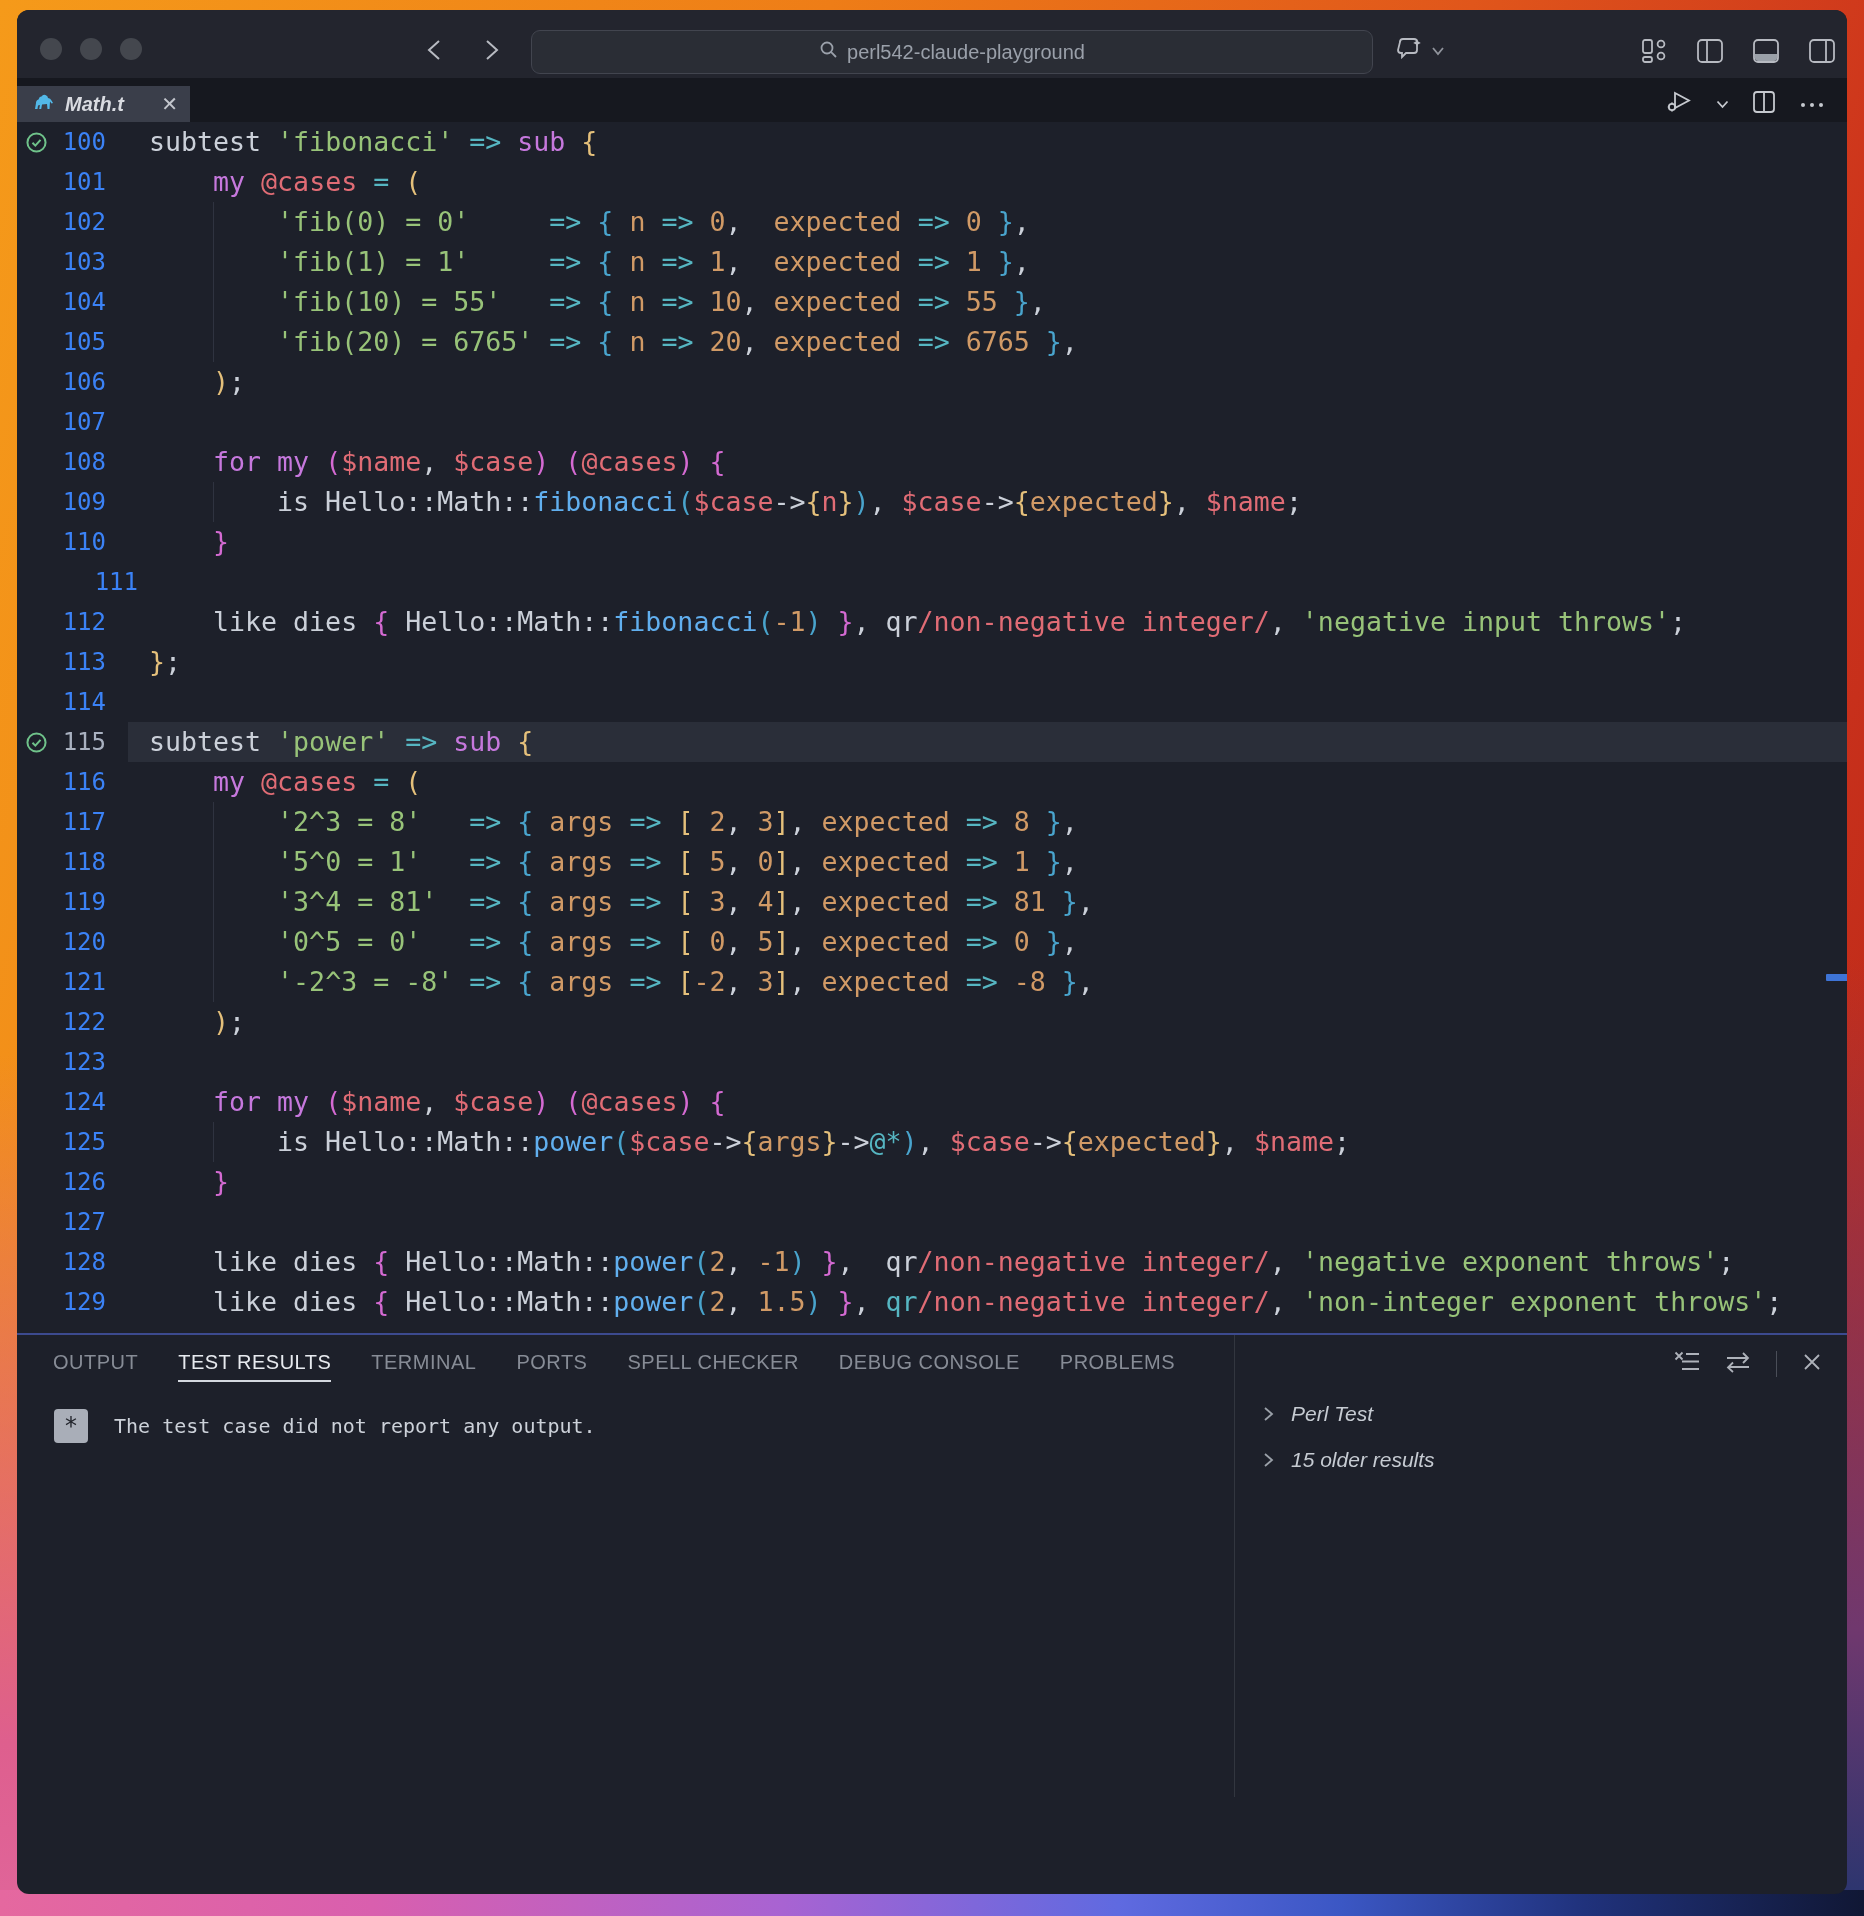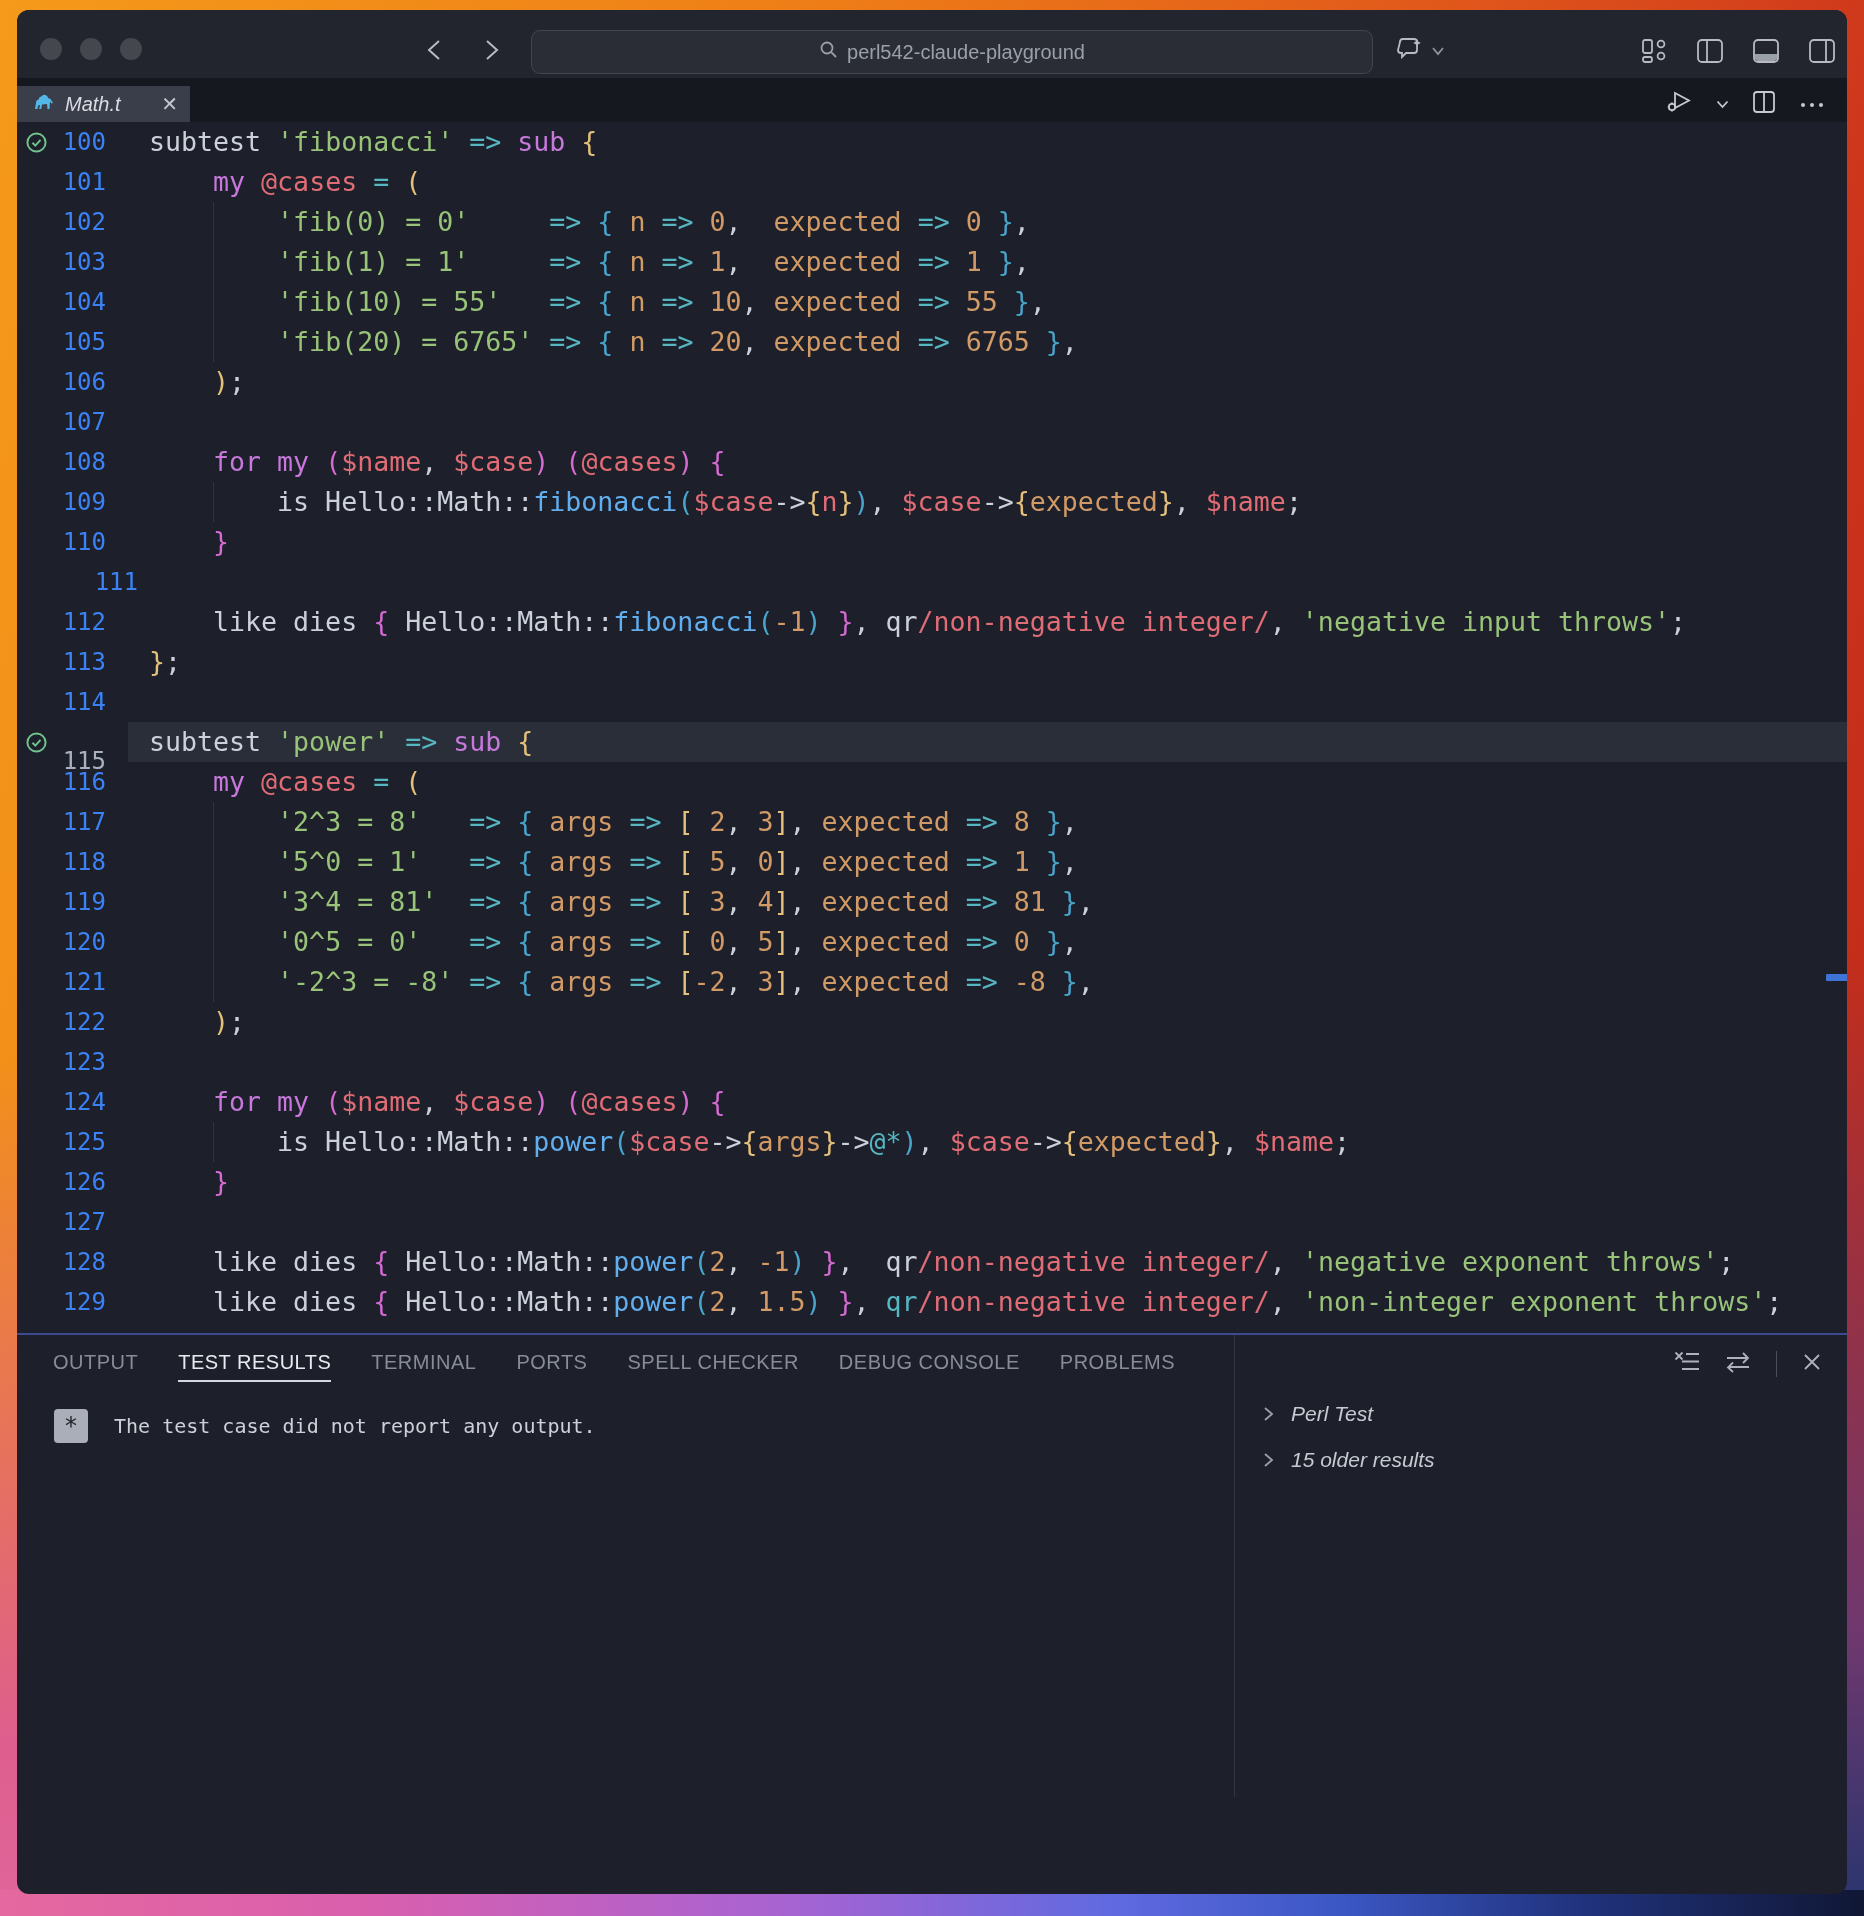--- a/index.html
+++ b/index.html
@@ -24,32 +24,32 @@
   .searchbox{position:absolute;left:514px;top:20px;width:840px;height:42px;background:#2a2d35;
     border:1px solid #42454f;border-radius:9px;display:flex;align-items:center;justify-content:center;gap:9px;
     color:#9aa0aa;font-size:20px;}
   .copilot{position:absolute;left:1378px;top:24px;display:flex;align-items:center;gap:6px;color:#b7bac1;}
   .tb-icons{position:absolute;left:1622px;top:26px;display:flex;gap:26px;color:#b7bac1;}
 
   
   .tabbar{position:absolute;left:0;top:68px;width:100%;height:44px;background:#16181f;}
   .tab{position:absolute;left:0;top:8px;width:173px;height:36px;background:#3a3e4a;
     display:flex;align-items:center;gap:10px;padding:0 12px 0 16px;box-sizing:border-box;}
-  .tab-label{font-style:italic;color:#d9dbe1;font-size:20px;flex:1;}
+  .tab-label{font-style:italic;color:#d9dbe1;font-size:20px;flex:1;font-weight:bold;}
   .tab-close{color:#c3c6cd;font-size:20px;line-height:1;}
   .ed-actions{position:absolute;right:22px;top:8px;height:36px;display:flex;align-items:center;gap:22px;color:#c6c9cf;}
 
   
   .editor{position:absolute;left:0;top:112px;width:100%;height:1211px;background:#1d202a;overflow:hidden;}
   #cur-band{position:absolute;left:111px;right:0;top:600px;height:40px;background:#2a2e39;}
   .guide{position:absolute;width:1px;background:#2f3340;}
   .crow{position:absolute;left:0;width:100%;height:40px;white-space:pre;}
   .crow .ln{position:absolute;left:0;top:0;width:89px;text-align:right;color:#3b82f6;
     font:24px/40px "DejaVu Sans Mono",monospace;}
-  .crow.cur .ln{color:#a9b1c0;margin-top:19px;}
+  .crow.cur .ln{color:#a9b1c0;}
   .crow .chk{position:absolute;left:8px;top:9px;width:23px;height:23px;}
   .crow .code{position:absolute;left:132px;top:0;font:26.6px/40px "DejaVu Sans Mono",monospace;}
   .tk-pl{color:#cbd0d9}.tk-kw{color:#c678dd}.tk-st{color:#98c379}.tk-op{color:#56b6c2}
   .tk-var{color:#e06c75}.tk-fn{color:#61afef}.tk-num{color:#d19a66}.tk-wd{color:#d19a66}
   .tk-b1{color:#e5c07b}.tk-b2{color:#d46ad2}.tk-b3{color:#49a4cd}.tk-rx{color:#e06c75}
   .ov-marker{position:absolute;left:1809px;top:852px;width:24px;height:7px;background:#3e74d6;border-radius:1px;}
 
   
   .panel{position:absolute;left:0;top:1323px;width:100%;height:464px;background:#1d202a;
     border-top:2px solid #3c4a8f;box-sizing:border-box;}

